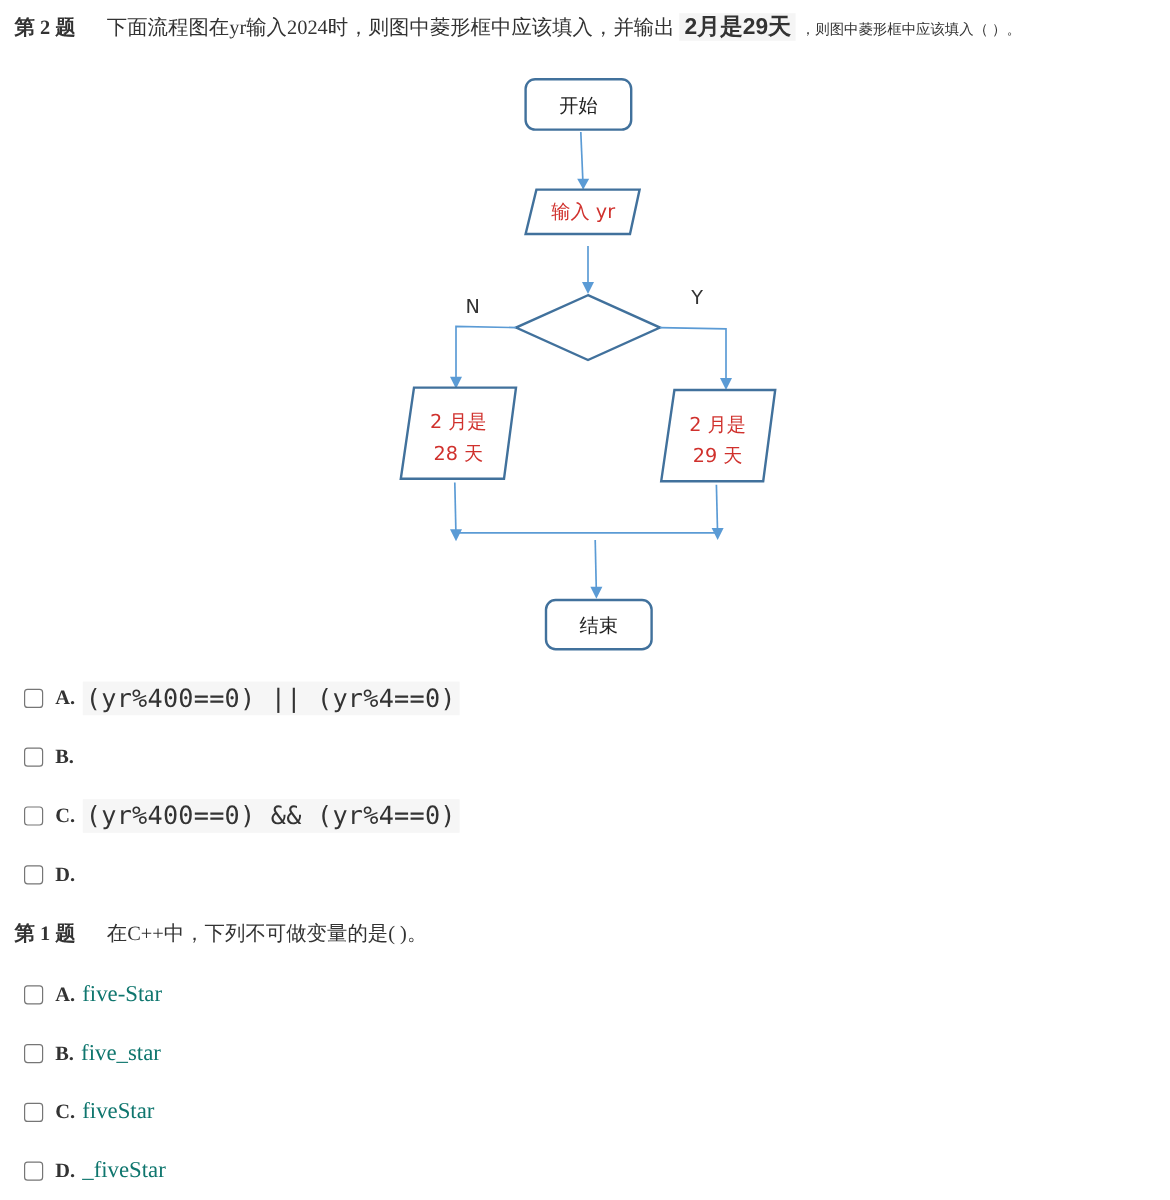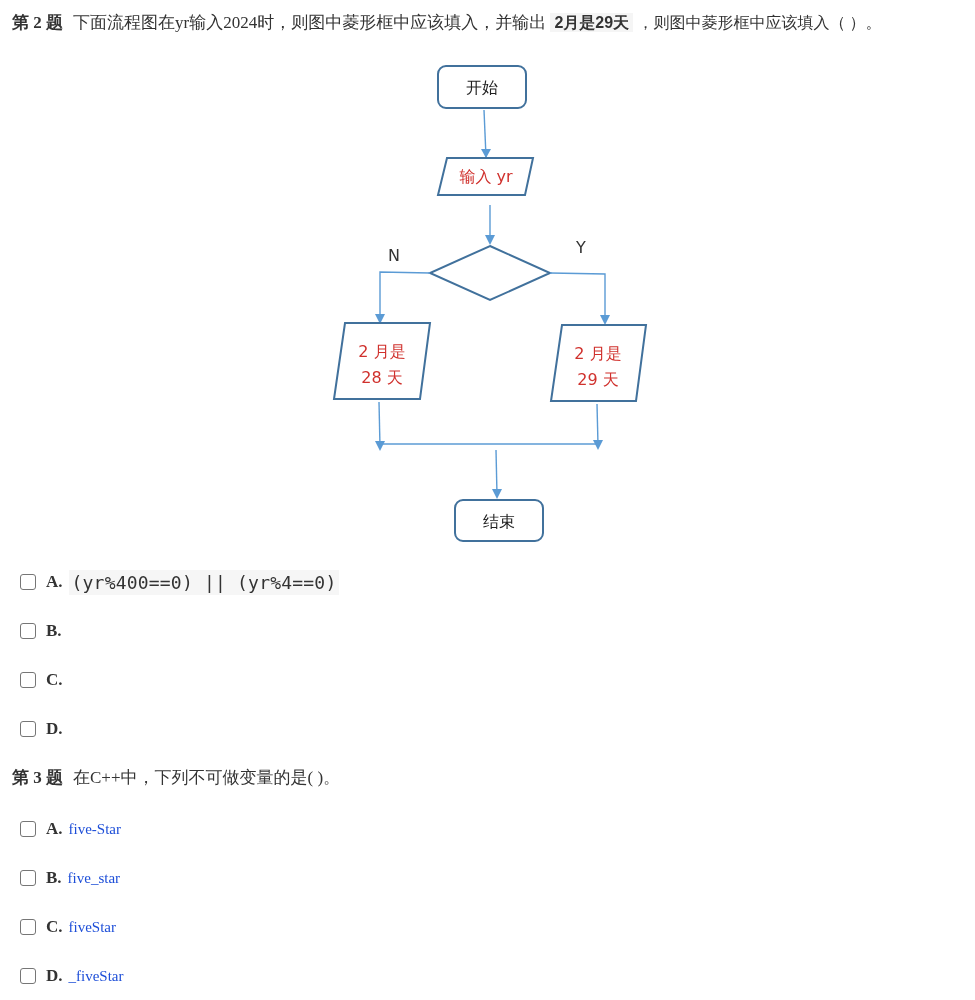--- a/index.html
+++ b/index.html
@@ -18,33 +18,33 @@
   .question-title {
     position: absolute;
     left: 12px;
     font-size: 17px;
     line-height: 24px;
     white-space: nowrap;
     color: #333;
   }
   .q-num {
     font-weight: bold;
-    margin-right: 10px;
+    margin-right: 26px;
   }
   .highlight-code {
     font-family: "Liberation Sans", "DejaVu Sans", sans-serif;
     background: #f5f5f5;
     padding: 1px 4px;
     font-weight: bold;
     color: #333;
-    font-size: 16px;
+    font-size: 19px;
   }
   .highlight-sans {
-    font-family: Liberation Serif, serif;
-    font-size: 16px;
+    font-family: Liberation Sans, sans-serif;
+    font-size: 12px;
   }
   .option {
     position: absolute;
     left: 20px;
     display: flex;
     align-items: center;
     height: 26px;
     cursor: pointer;
   }
   .checkbox {
@@ -58,29 +58,29 @@
     flex: none;
   }
   .opt-letter {
     font-weight: bold;
     font-size: 17px;
     margin-right: 6px;
     color: #333;
   }
   .opt-code {
     font-family: "DejaVu Sans Mono", "Liberation Mono", monospace;
-    font-size: 18px;
+    font-size: 21px;
     background: #f6f6f6;
     padding: 2px 3px;
     color: #333;
     letter-spacing: 0.2px;
   }
   .opt-text {
-    font-size: 15px;
-    color: #1d4ed8;
+    font-size: 19px;
+    color: #0f766e;
   }
   svg.flow {
     position: absolute;
     left: 0;
     top: 0;
   }
   .fc-text-black {
     font-family: "DejaVu Sans", "Liberation Sans", sans-serif;
     font-size: 16px;
     fill: #222;
@@ -175,28 +175,29 @@
   <span class="opt-letter">A.</span>
   <span class="opt-code">(yr%400==0) || (yr%4==0)</span>
 </div>
 <div class="option" style="top:618px;">
   <span class="checkbox"></span>
   <span class="opt-letter">B.</span>
 </div>
 <div class="option" style="top:667px;">
   <span class="checkbox"></span>
   <span class="opt-letter">C.</span>
+  <span class="opt-code">(yr%400==0) &amp;&amp; (yr%4==0)</span>
 </div>
 <div class="option" style="top:716px;">
   <span class="checkbox"></span>
   <span class="opt-letter">D.</span>
 </div>
 
 <div class="question-title" style="top:766px;">
-  <span class="q-num">第 3 题</span><span>在C++中，下列不可做变量的是(   )。</span>
+  <span class="q-num">第 1 题</span><span>在C++中，下列不可做变量的是(   )。</span>
 </div>
 
 <div class="option" style="top:816px;">
   <span class="checkbox"></span>
   <span class="opt-letter">A.</span>
   <span class="opt-text">five-Star</span>
 </div>
 <div class="option" style="top:865px;">
   <span class="checkbox"></span>
   <span class="opt-letter">B.</span>

